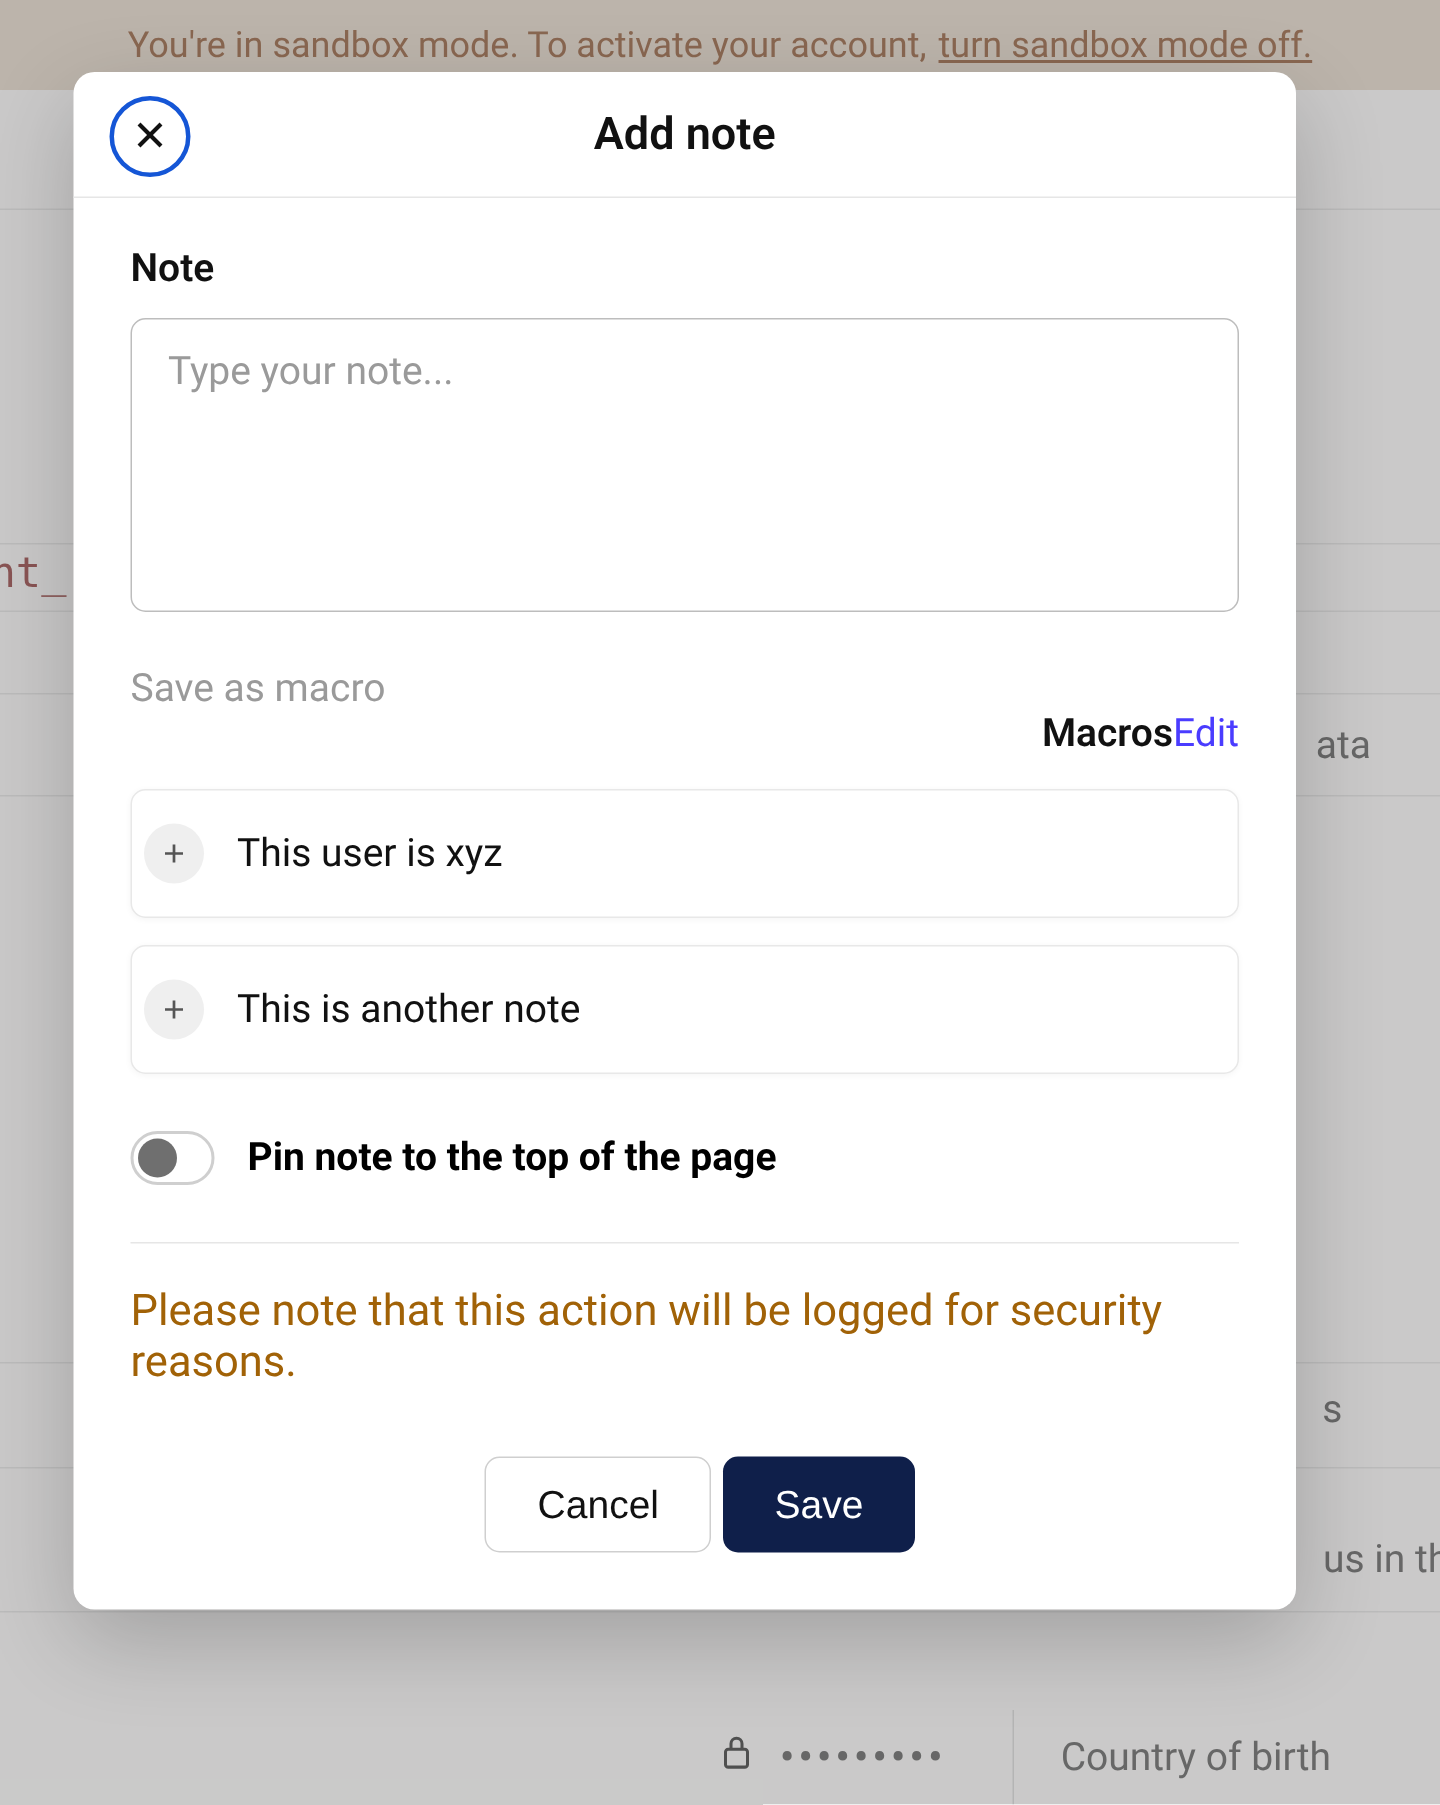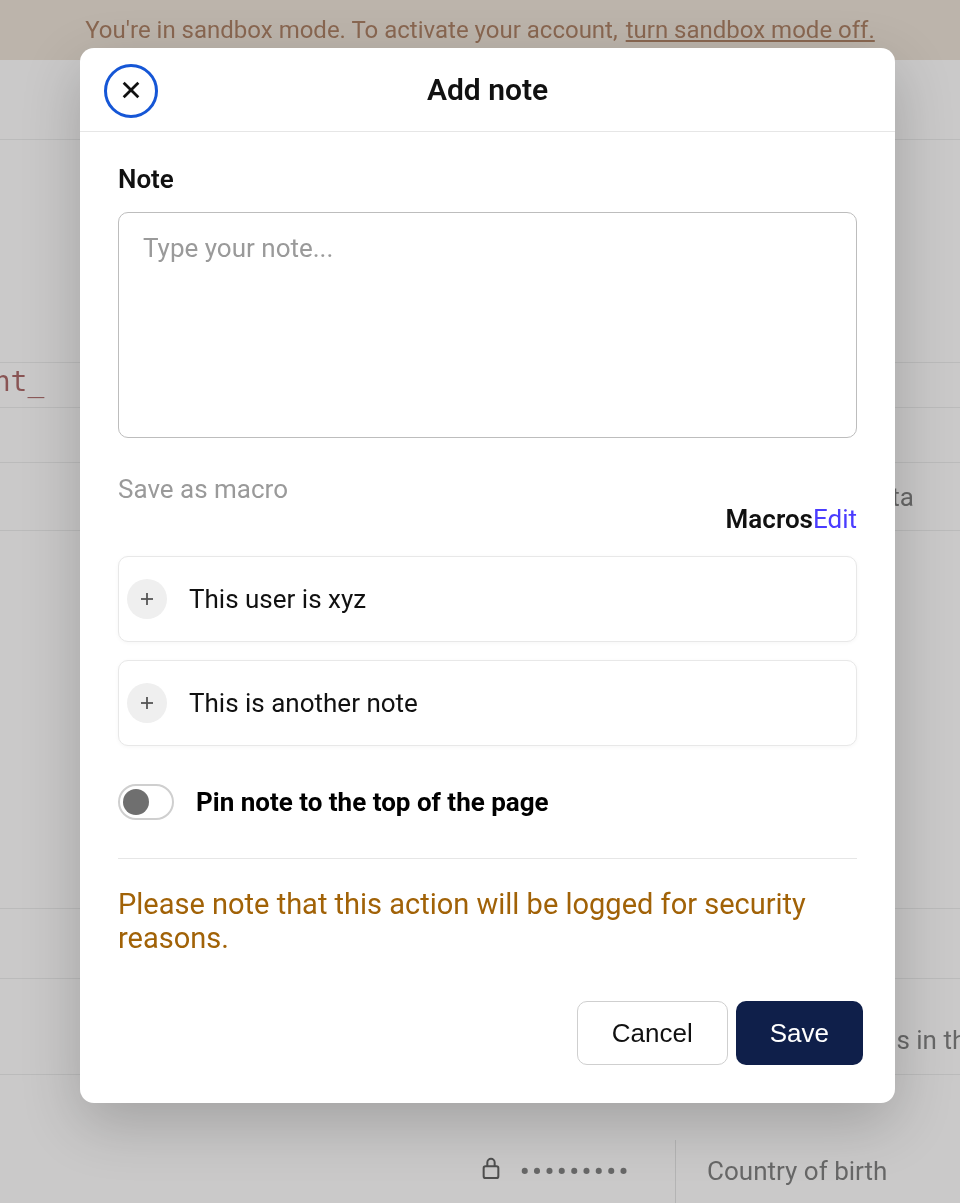--- a/index.html
+++ b/index.html
@@ -33,21 +33,21 @@
     position: absolute; left: 480px; right: 0; top: 1155px;
     display: flex; align-items: center; gap: 18px;
     color: #3d3d3d; font-size: 26px;
   }
   .bg .vline { position: absolute; left: 675px; top: 1140px; bottom: 0; width: 1px; background: #c9c9c9; }
   .bg .hline { position: absolute; left: 0; right: 0; height: 1px; background: #d5d5d5; }
 
   
   .modal {
     position: absolute;
-    left: 80px; top: 48px;
+    left: 49px; top: 48px;
     width: 815px;
     background: #ffffff;
     border-radius: 14px;
     box-shadow: 0 20px 60px rgba(0,0,0,0.20);
     display: flex; flex-direction: column;
   }
   .modal-header {
     position: relative;
     height: 84px;
     border-bottom: 1px solid #e6e6e6;
@@ -63,21 +63,21 @@
     display: flex; align-items: center; justify-content: center;
     cursor: pointer;
   }
   .close-btn svg { width: 22px; height: 22px; stroke: #111; stroke-width: 3; }
 
   .modal-body { padding: 32px 38px 10px 38px; }
 
   .label { font-size: 26px; font-weight: 600; color: #111; margin-bottom: 18px; }
 
   .note-textarea {
-    width: 100%; height: 226px;
+    width: 100%; height: 196px;
     border: 1px solid #bdbdbd;
     border-radius: 10px;
     padding: 20px 24px;
     font-size: 26px;
     font-family: inherit;
     color: #111;
     resize: none;
   }
   .note-textarea::placeholder { color: #9a9a9a; }
 
@@ -130,22 +130,22 @@
     border-radius: 50%;
     background: #6f6f6f;
   }
   .pin-row .pin-label { font-size: 26px; color: #000000; font-weight: bold; }
 
   .divider { height: 1px; background: #e6e6e6; margin: 38px 0 28px 0; }
 
   .disclaimer { font-size: 29px; color: #a16207; }
 
   .modal-footer {
-    padding: 36px 32px 38px 38px;
-    display: flex; justify-content: flex-end; gap: 8px;
+    padding: 36px 18px 38px 38px;
+    display: flex; justify-content: center; gap: 8px;
   }
   .btn {
     height: 64px; padding: 0 34px;
     border-radius: 10px;
     font-size: 26px;
     display: flex; align-items: center; justify-content: center;
     cursor: pointer;
   }
   .btn-secondary {
     background: #fff; color: #111;

